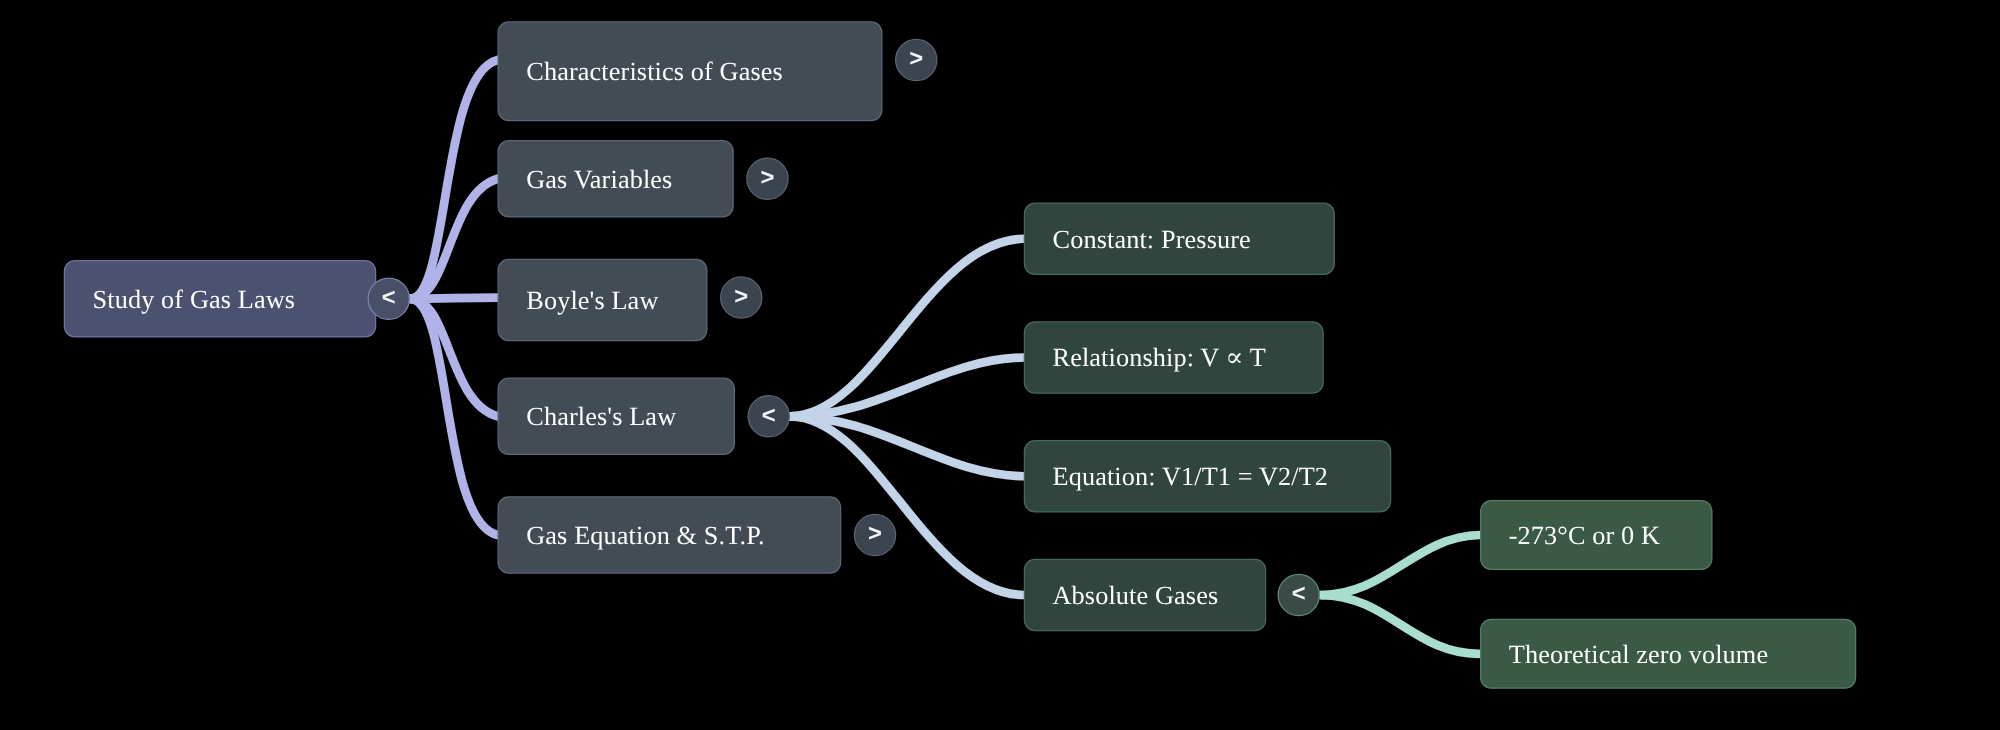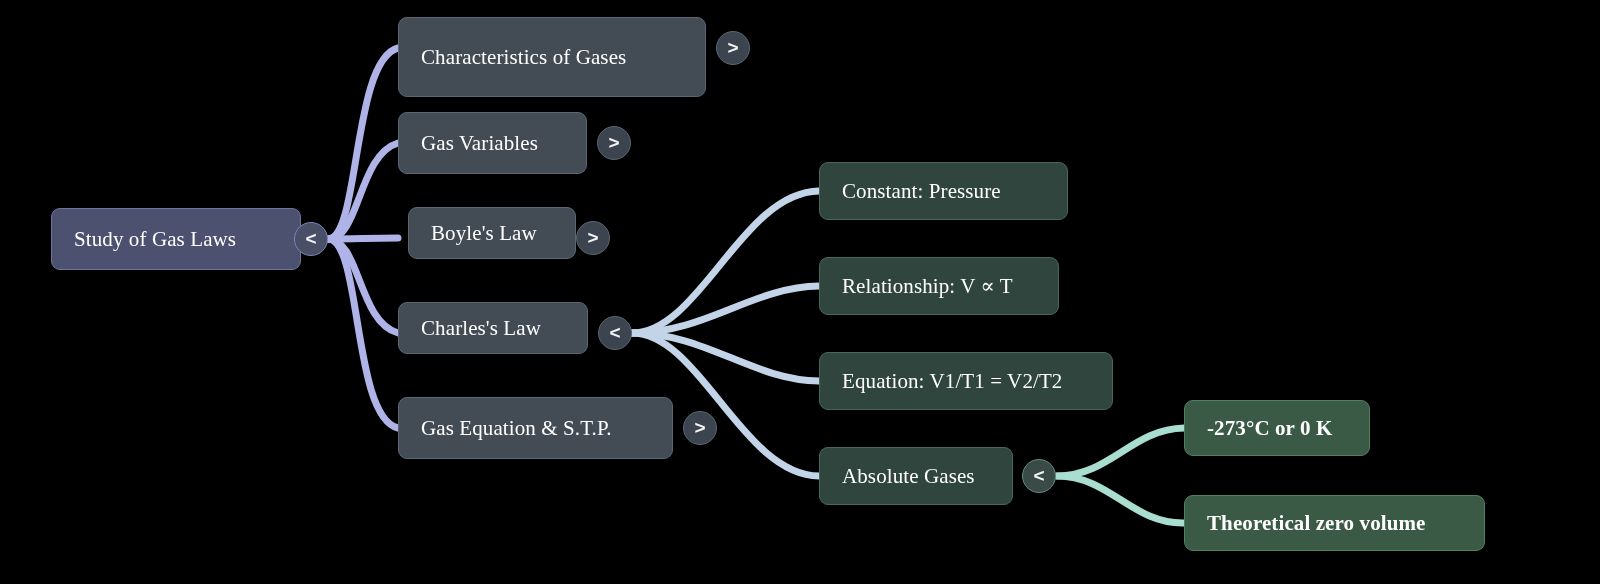--- a/index.html
+++ b/index.html
@@ -43,21 +43,20 @@
     background: #434b55;
     border: 1px solid #5b6774;
   }
   .node.lvl3 {
     background: #2f453e;
     border: 1px solid #46695c;
   }
   .node.lvl4 {
     background: #3a5a46;
     border: 1px solid #517f64;
-    font-weight: bold;
   }
   .toggle {
     position: absolute;
     width: 34px;
     height: 34px;
     border-radius: 50%;
     background: #3c4450;
     border: 1px solid #5a6572;
     color: #f2f4f7;
     display: flex;
@@ -119,28 +118,28 @@
     <span>&gt;</span>
   </div>
 
   <div class="node lvl2" style="left:398px; top:112px; width:189px; height:62px;">
     <span>Gas Variables</span>
   </div>
   <div class="toggle" style="left:597px; top:126px;">
     <span>&gt;</span>
   </div>
 
-  <div class="node lvl2" style="left:408px; top:207px; width:168px; height:52px;">
+  <div class="node lvl2" style="left:398px; top:207px; width:168px; height:66px;">
     <span>Boyle's Law</span>
   </div>
   <div class="toggle" style="left:576px; top:221px;">
     <span>&gt;</span>
   </div>
 
-  <div class="node lvl2" style="left:398px; top:302px; width:190px; height:52px;">
+  <div class="node lvl2" style="left:398px; top:302px; width:190px; height:62px;">
     <span>Charles's Law</span>
   </div>
   <div class="toggle" style="left:598px; top:316px;">
     <span>&lt;</span>
   </div>
 
   <div class="node lvl2" style="left:398px; top:397px; width:275px; height:62px;">
     <span>Gas Equation &amp; S.T.P.</span>
   </div>
   <div class="toggle" style="left:683px; top:411px;">

